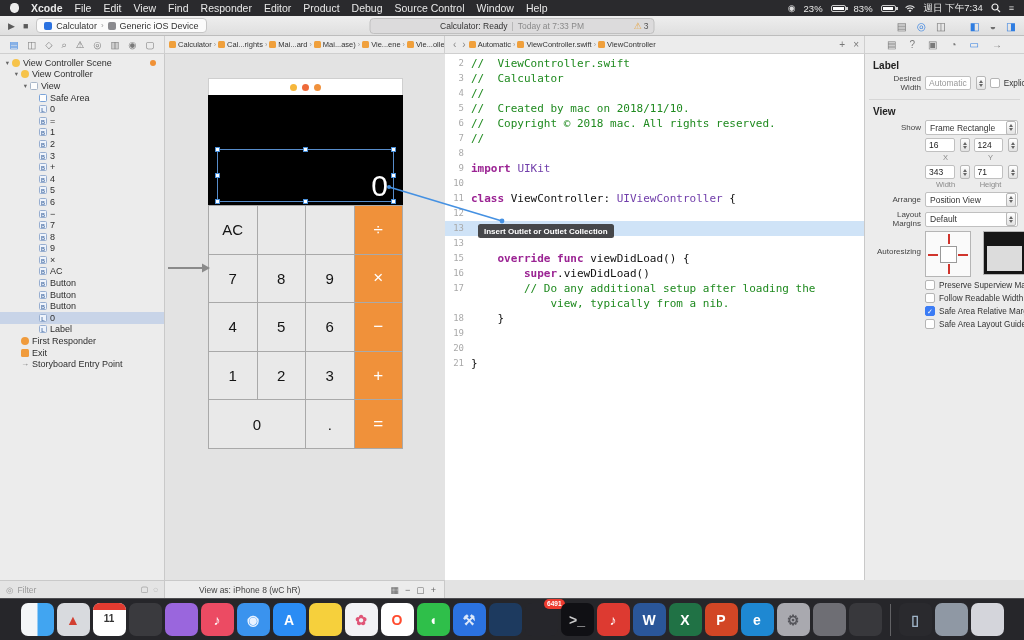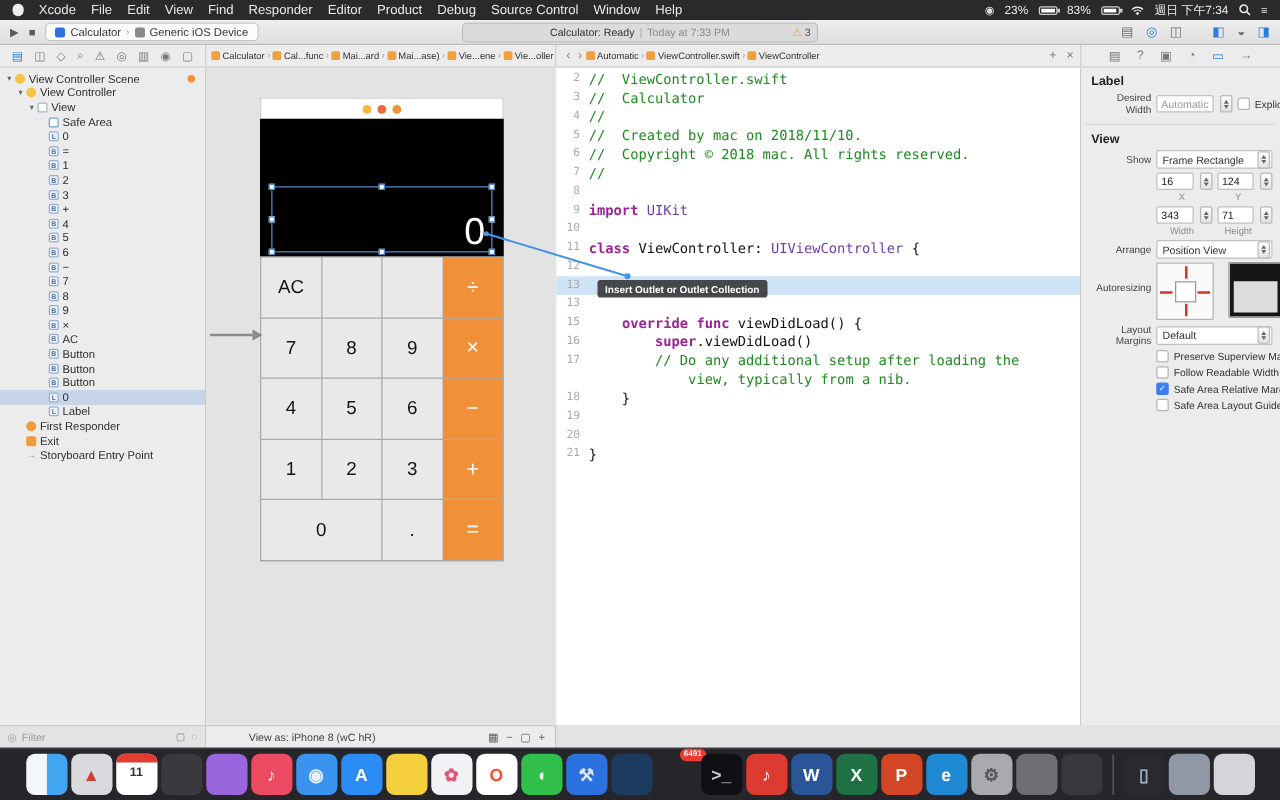--- a/index.html
+++ b/index.html
@@ -3,21 +3,21 @@
 <meta charset="utf-8">
 <style>
   *{margin:0;padding:0;box-sizing:border-box}
   html,body{width:1024px;height:640px;overflow:hidden;font-family:"Liberation Sans",sans-serif;background:#000}
   #screen{position:relative;width:1024px;height:640px;overflow:hidden;background:#e3e3e3}
 
   
   #menubar{position:absolute;top:0;left:0;width:1024px;height:16px;background:#2a2a2d;color:#e9e9e9;display:flex;align-items:center;padding:0 10px;font-size:10.5px;z-index:60}
   .apple{width:9px;height:10px;background:#ededed;border-radius:45% 45% 48% 48%;margin-right:12px;flex:none}
   #menu-items{display:flex;align-items:center;gap:12px;white-space:nowrap}
-  .menu-item.bold{font-weight:normal}
+  .menu-item.bold{font-weight:bold}
   #menu-right{margin-left:auto;display:flex;align-items:center;gap:8px;font-size:9.5px;white-space:nowrap}
   .mb-glyph{font-size:9px;color:#ddd}
   .batt{display:inline-block;width:15px;height:7px;border:1px solid #cfcfcf;border-radius:2px;position:relative}
   .batt::after{content:"";position:absolute;right:-3px;top:1.5px;width:2px;height:3px;background:#cfcfcf}
   .batt i{position:absolute;left:1px;top:1px;bottom:1px;background:#fff;display:block}
   .batt.b91 i{width:11px}.batt.b83 i{width:10px}
 
   
   #toolbar{position:absolute;top:16px;left:0;width:1024px;height:20px;background:linear-gradient(#eeeeee,#dfdfdf);border-bottom:1px solid #bdbdbd;display:flex;align-items:center;padding:0 8px;z-index:55}
   .tb-play,.tb-stop{font-size:9px;color:#5a5a5a;margin-right:8px}
@@ -233,21 +233,21 @@
         <span class="strip-icon">▢</span>
       </div>
     <div class="sb-ib" id="ib-crumbs">
         <span class="crumb">
           <span class="crumb-icon"></span>
           <span>Calculator</span>
         </span>
         <span class="crumb-sep">›</span>
         <span class="crumb">
           <span class="crumb-icon"></span>
-          <span>Cal...func</span>
+          <span>Cal...rights</span>
         </span>
         <span class="crumb-sep">›</span>
         <span class="crumb">
           <span class="crumb-icon"></span>
           <span>Mai...ard</span>
         </span>
         <span class="crumb-sep">›</span>
         <span class="crumb">
           <span class="crumb-icon"></span>
           <span>Mai...ase)</span>
@@ -589,43 +589,43 @@
     <div class="insp-row">
       <span class="ilabel">Arrange</span>
       <span class="dd">
         <span>Position View</span>
         <span class="updown">
             <i class="u"></i>
             <i class="d"></i>
           </span>
       </span>
     </div>
+    <div class="insp-row">
+      <span class="ilabel">Layout Margins</span>
+      <span class="dd">
+        <span>Default</span>
+        <span class="updown">
+            <i class="u"></i>
+            <i class="d"></i>
+          </span>
+      </span>
+    </div>
     <div class="insp-row ar-row">
       <span class="ilabel">Autoresizing</span>
       <span class="ar-outer">
         <span class="ar-strut ar-l"></span>
           <span class="ar-strut ar-t"></span>
         <span class="ar-strut ar-r"></span>
           <span class="ar-strut ar-b"></span>
         <span class="ar-inner"></span>
       </span>
       <span class="ar-preview">
         <span class="pv-grid"></span>
       </span>
     </div>
-    <div class="insp-row">
-      <span class="ilabel">Layout Margins</span>
-      <span class="dd">
-        <span>Default</span>
-        <span class="updown">
-            <i class="u"></i>
-            <i class="d"></i>
-          </span>
-      </span>
-    </div>
     <div id="insp-checkboxes">
         <div class="insp-row">
           <span class="spacer"></span>
           <span class="checkbox"></span>
           <span class="cb-label">Preserve Superview Margins</span>
         </div>
         <div class="insp-row">
           <span class="spacer"></span>
           <span class="checkbox"></span>
           <span class="cb-label">Follow Readable Width</span>

